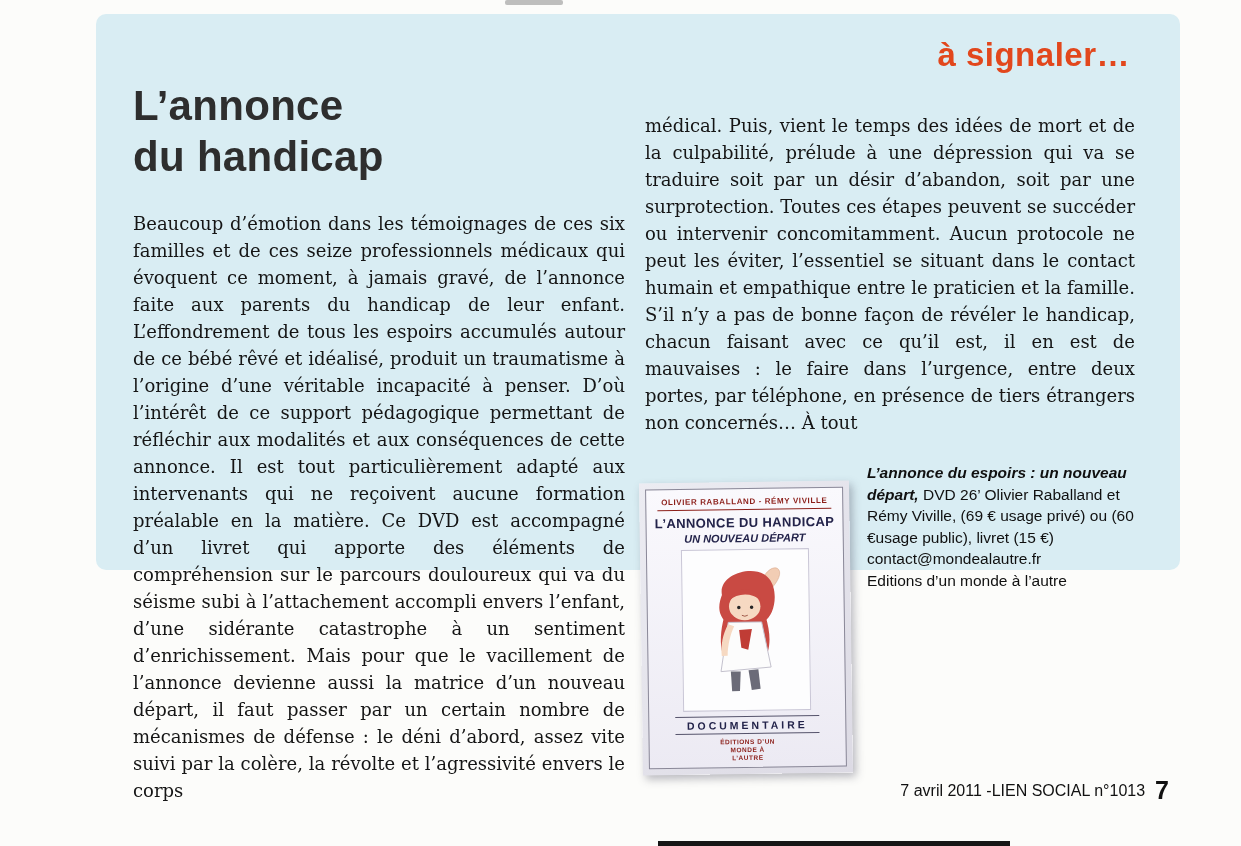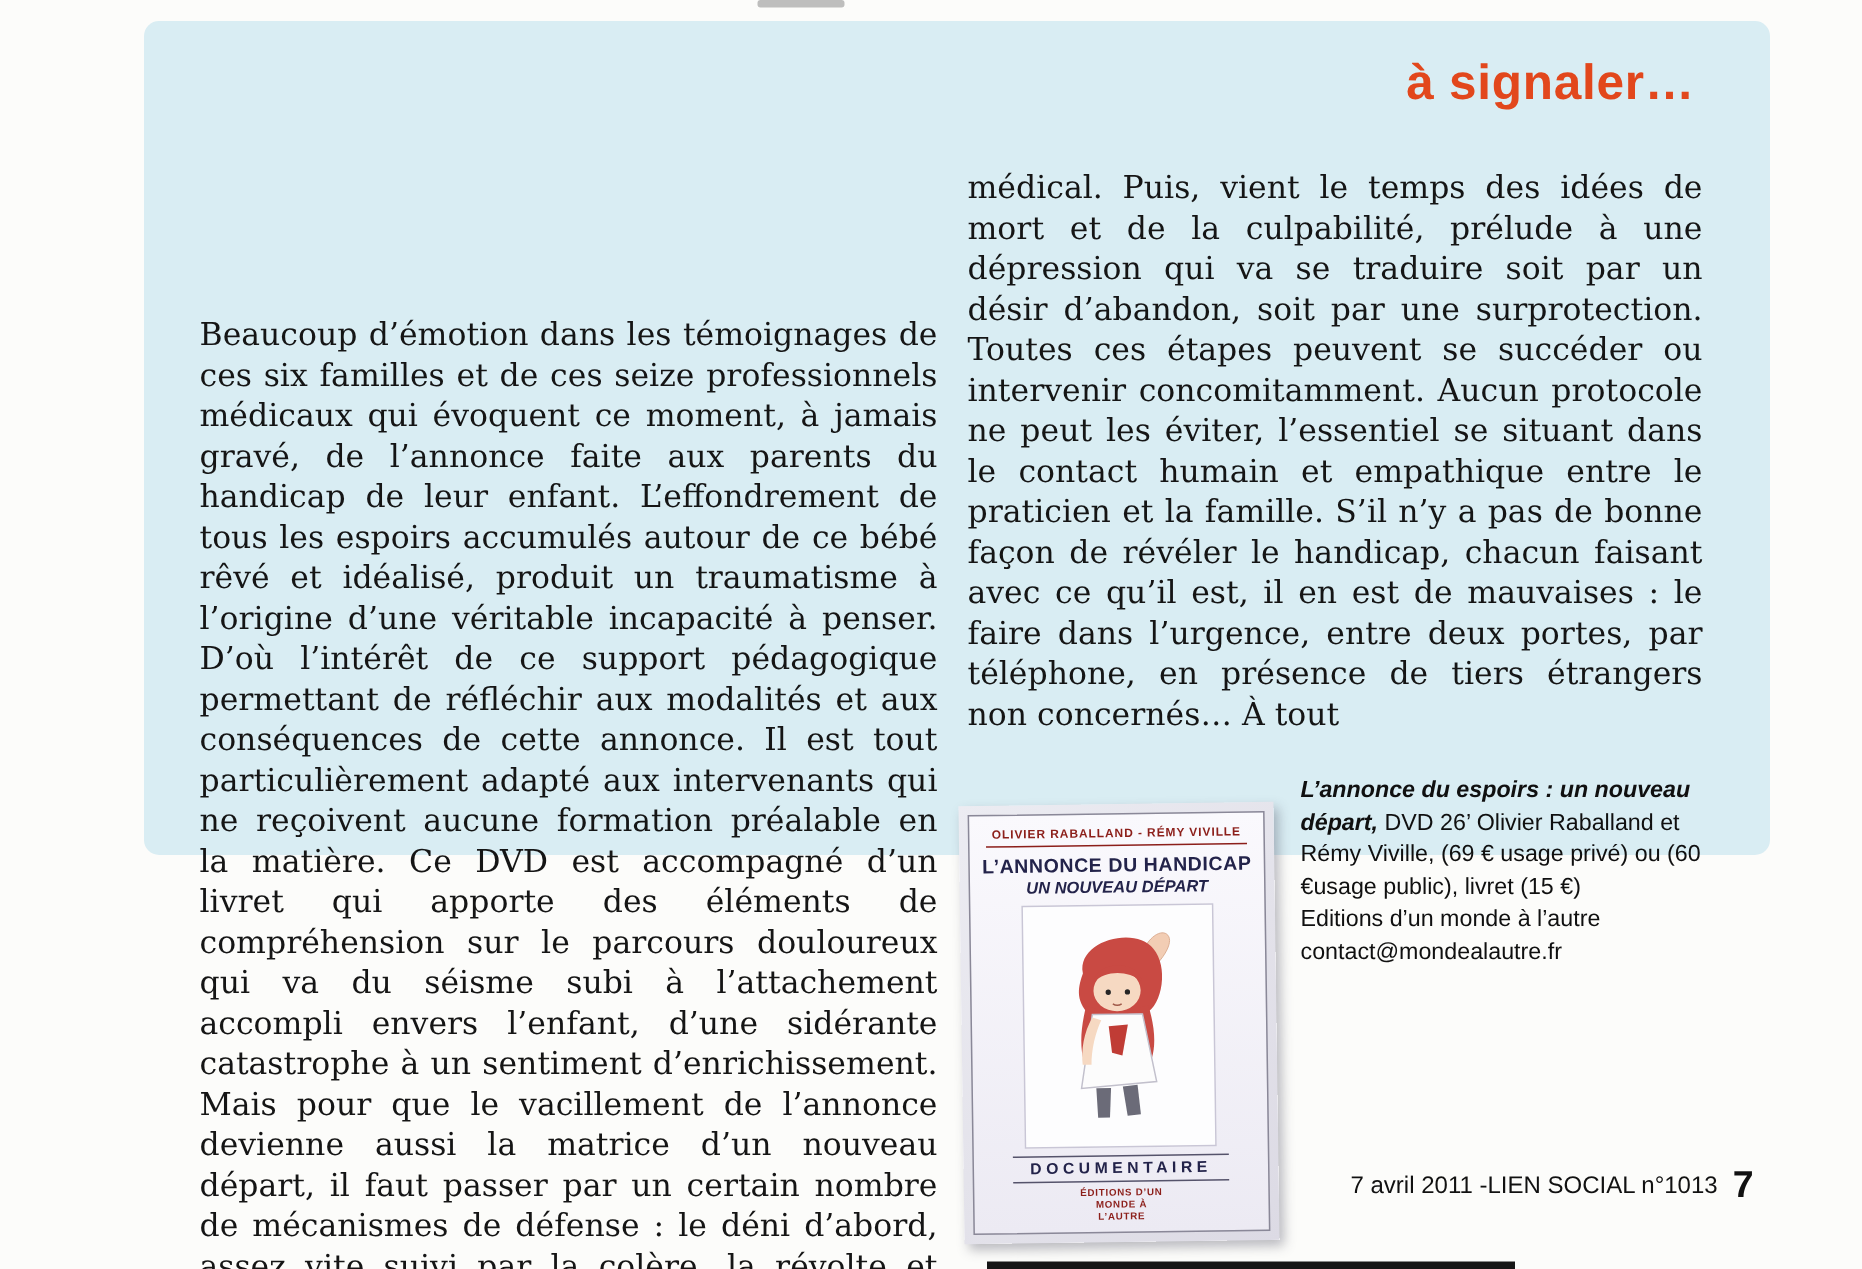--- a/index.html
+++ b/index.html
@@ -29,21 +29,21 @@
 
   .article-title {
     position:absolute; left:37px; top:66px;
     font-family:"Liberation Sans","DejaVu Sans",sans-serif;
     font-size:42px; line-height:51px;
     color:#2e2e2e;
     letter-spacing:0.3px;
   }
 
   .body-text {
-    font-size:21px;
+    font-size:18px;
     line-height:27px;
     color:#151515;
     text-align:justify;
   }
 
   .col-left {
     position:absolute; left:37px; top:196px; width:492px;
   }
   .col-right {
     position:absolute; left:549px; top:98px; width:490px;
@@ -145,20 +145,24 @@
 </head>
 <body>
 
 <div class="artifact-top"></div>
 <div class="artifact-bottom"></div>
 
 <div class="panel">
 
   <div class="section-label">à signaler…</div>
 
+  <h1 class="article-title">
+    <span class="cap-line" style="display:block">L’annonce</span>
+    <span class="cap-line" style="display:block">du handicap</span>
+  </h1>
 
   <div class="col-left">
     <p class="body-text">Beaucoup d’émotion dans les témoignages de ces six familles et de ces seize professionnels médicaux qui évoquent ce moment, à jamais gravé, de l’annonce faite aux parents du handicap de leur enfant. L’effondrement de tous les espoirs accumulés autour de ce bébé rêvé et idéalisé, produit un traumatisme à l’origine d’une véritable incapacité à penser. D’où l’intérêt de ce support pédagogique permettant de réfléchir aux modalités et aux conséquences de cette annonce. Il est tout particulièrement adapté aux intervenants qui ne reçoivent aucune formation préalable en la matière. Ce DVD est accompagné d’un livret qui apporte des éléments de compréhension sur le parcours douloureux qui va du séisme subi à l’attachement accompli envers l’enfant, d’une sidérante catastrophe à un sentiment d’enrichissement. Mais pour que le vacillement de l’annonce devienne aussi la matrice d’un nouveau départ, il faut passer par un certain nombre de mécanismes de défense : le déni d’abord, assez vite suivi par la colère, la révolte et l’agressivité envers le corps</p>
   </div>
 
   <div class="col-right">
     <p class="body-text">médical. Puis, vient le temps des idées de mort et de la culpabilité, prélude à une dépression qui va se traduire soit par un désir d’abandon, soit par une surprotection. Toutes ces étapes peuvent se succéder ou intervenir concomitamment. Aucun protocole ne peut les éviter, l’essentiel se situant dans le contact humain et empathique entre le praticien et la famille. S’il n’y a pas de bonne façon de révéler le handicap, chacun faisant avec ce qu’il est, il en est de mauvaises : le faire dans l’urgence, entre deux portes, par téléphone, en présence de tiers étrangers non concernés… À tout</p>
 
     <div class="wrap-section">
 
@@ -198,22 +202,22 @@
             </div>
             <div class="dvd-banner">DOCUMENTAIRE</div>
             <div class="dvd-publisher">Éditions d’un monde à l’autre</div>
           </div>
         </div>
       </div>
 
 
       <div class="caption">
         <span class="lead">L’annonce du espoirs : un nouveau départ,</span><span> DVD 26’ Olivier Raballand et Rémy Viville, (69 € usage privé) ou (60 €usage public), livret (15 €)</span>
+        <span class="cap-line">contact@mondealautre.fr</span>
         <span class="cap-line cap-gap">Editions d’un monde à l’autre</span>
-        <span class="cap-line">contact@mondealautre.fr</span>
       </div>
 
     </div>
   </div>
 
 </div>
 
 <div class="footer">
   <span>7 avril 2011 - </span>
   <span class="bold">LIEN SOCIAL n°1013</span>

